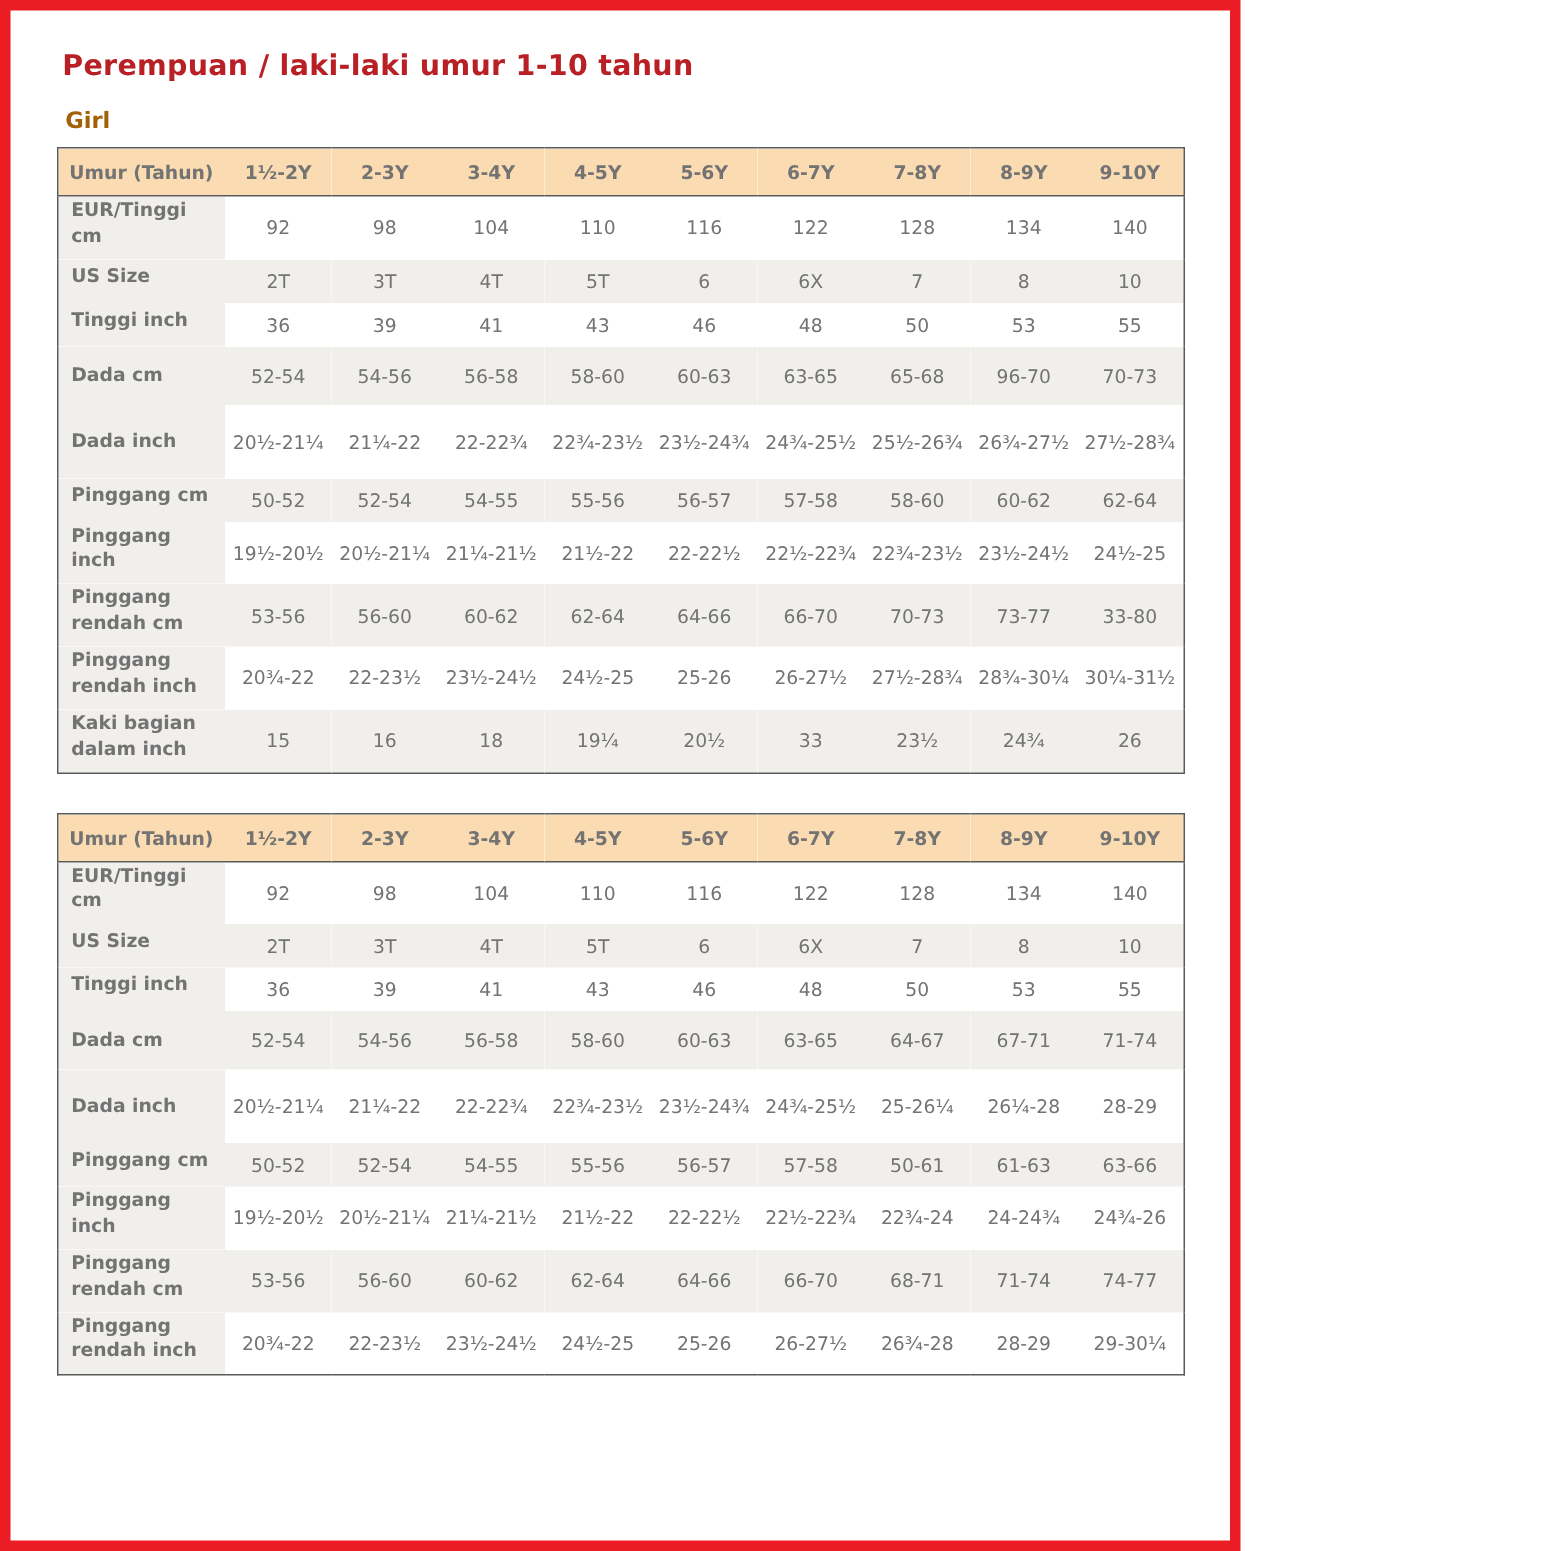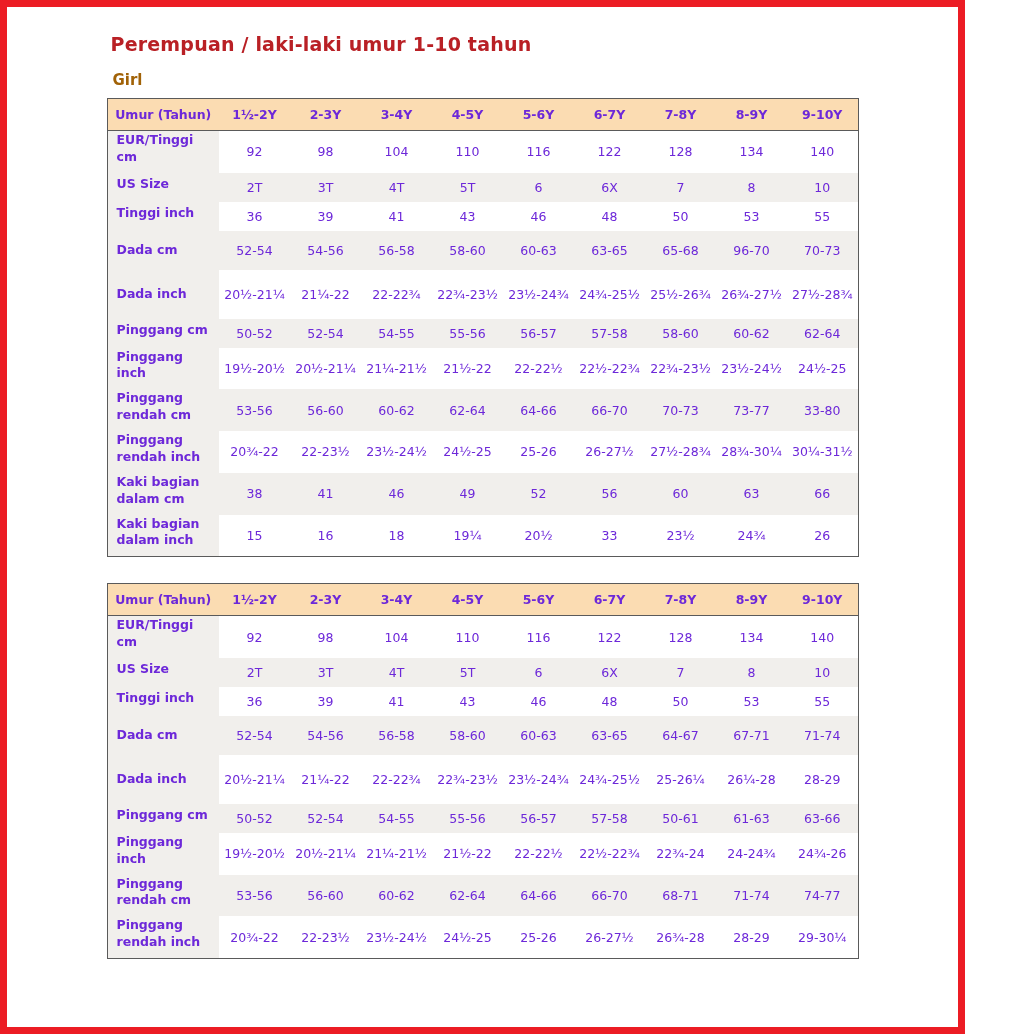--- a/index.html
+++ b/index.html
@@ -2,21 +2,21 @@
 <html><head>
 <meta charset="utf-8">
 <style>
   html, body {
     margin: 0;
     padding: 0;
     background: #ffffff;
     font-family: "DejaVu Sans", sans-serif;
   }
   .frame {
-    width: 965px;
+    width: 827px;
     height: 1034px;
     box-sizing: border-box;
     border: 7px solid #ec1c24;
     background: #ffffff;
     overflow: hidden;
   }
   .content {
     width: 752px;
     margin: 0 auto;
     padding-top: 26px;
@@ -34,21 +34,21 @@
     color: #a16207;
     margin: 0 0 9px 6px;
   }
   .section { margin-bottom: 26px; }
   table.size-table {
     width: 100%;
     border-collapse: collapse;
     table-layout: fixed;
     border: 1px solid #5a5a5a;
     font-size: 12.5px;
-    color: #6d28d9;
+    color: #737373;
   }
   table.size-table col.label-col { width: 112px; }
   table.size-table th, table.size-table td {
     text-align: center;
     vertical-align: middle;
     overflow: hidden;
   }
   table.size-table thead th {
     background: #fbdcb2;
     border-bottom: 1px solid #5a5a5a;
@@ -213,32 +213,20 @@
               <td>22-23½</td>
               <td>23½-24½</td>
               <td>24½-25</td>
               <td>25-26</td>
               <td>26-27½</td>
               <td>27½-28¾</td>
               <td>28¾-30¼</td>
               <td>30¼-31½</td>
             </tr>
             <tr>
-              <th>Kaki bagian dalam cm</th>
-              <td>38</td>
-              <td>41</td>
-              <td>46</td>
-              <td>49</td>
-              <td>52</td>
-              <td>56</td>
-              <td>60</td>
-              <td>63</td>
-              <td>66</td>
-            </tr>
-            <tr>
               <th>Kaki bagian dalam inch</th>
               <td>15</td>
               <td>16</td>
               <td>18</td>
               <td>19¼</td>
               <td>20½</td>
               <td>33</td>
               <td>23½</td>
               <td>24¾</td>
               <td>26</td>

